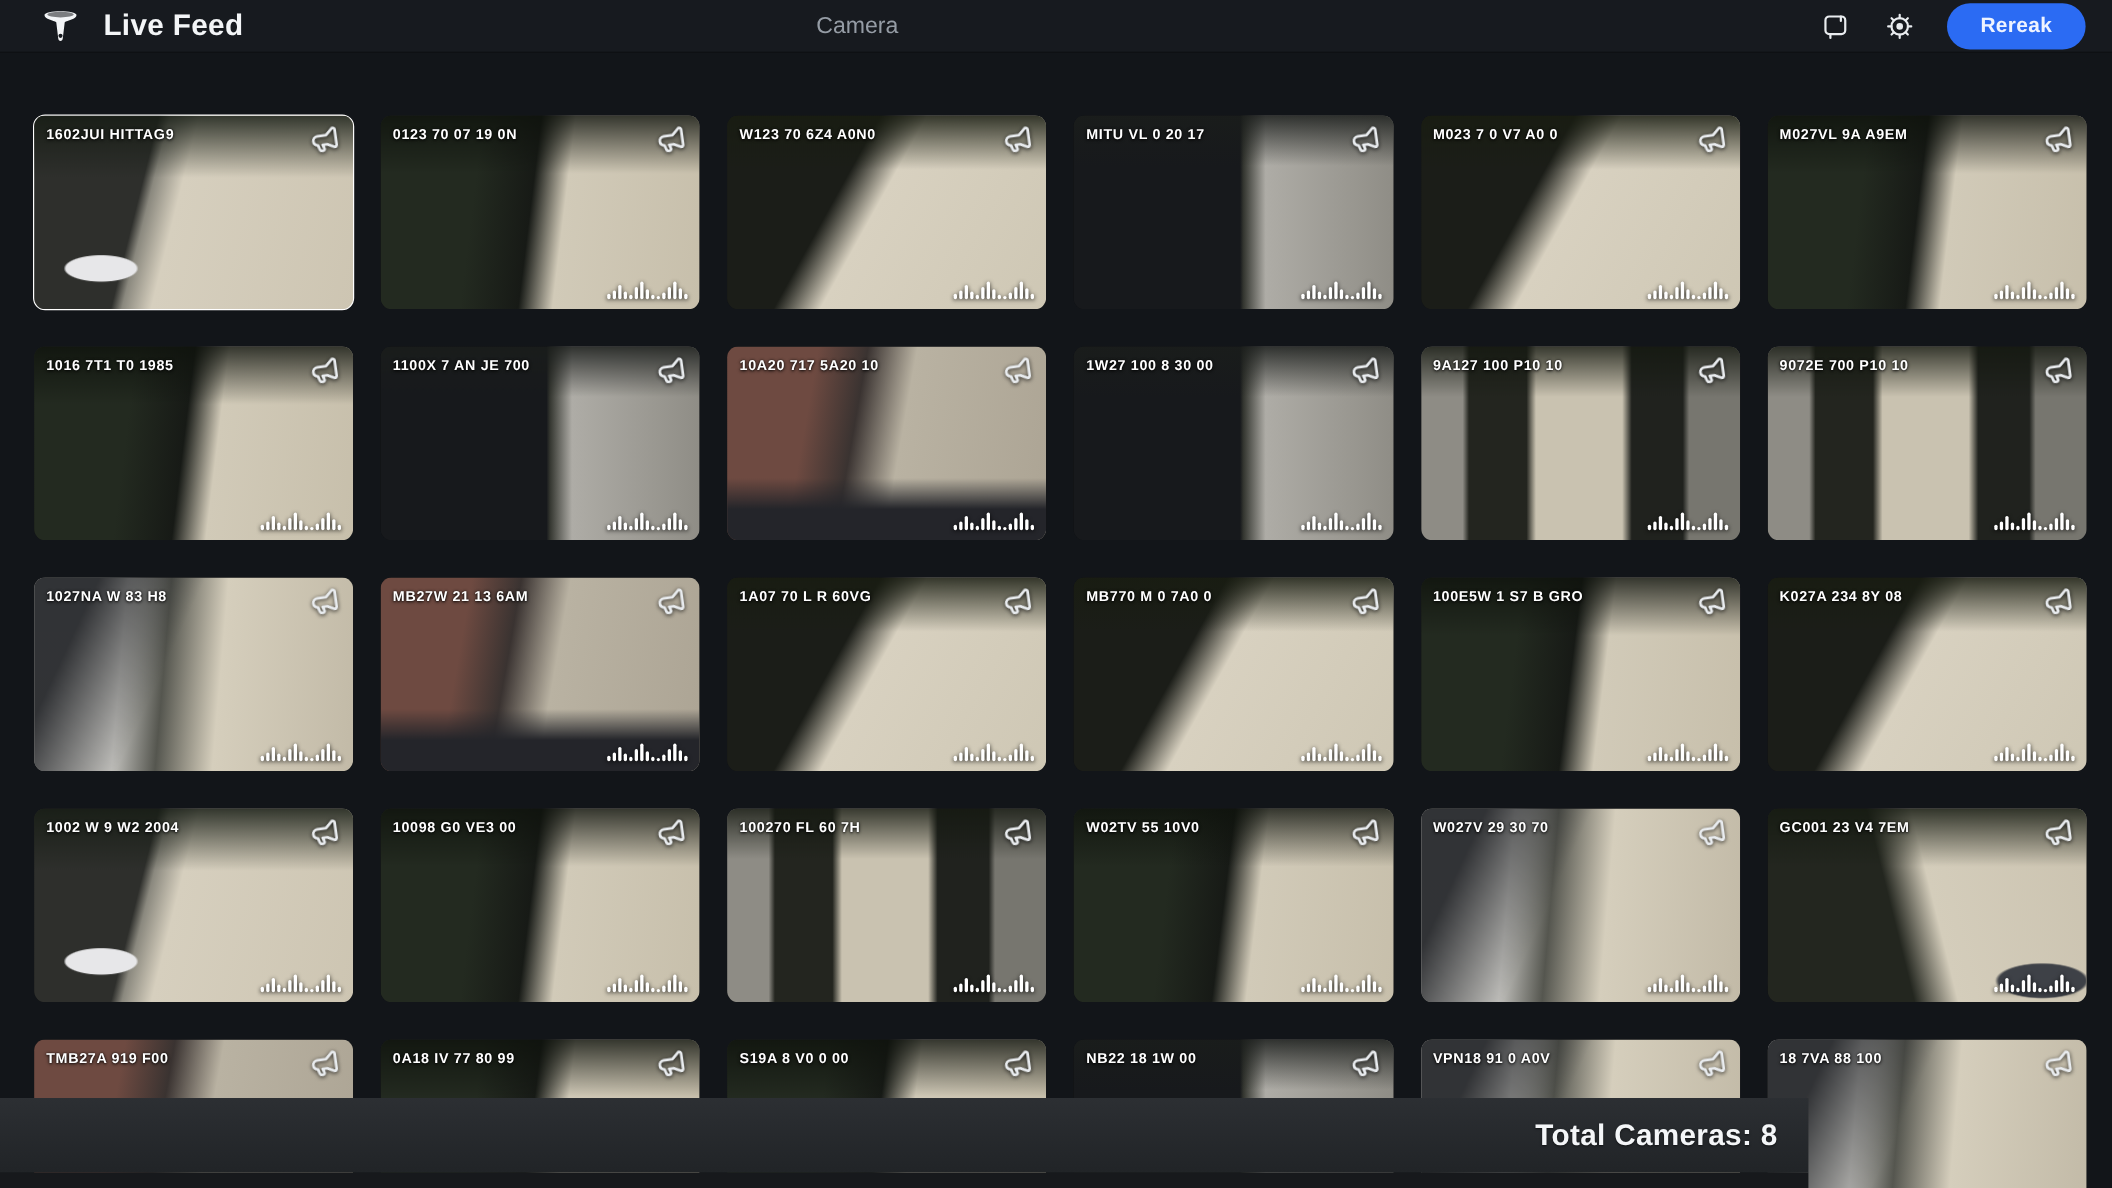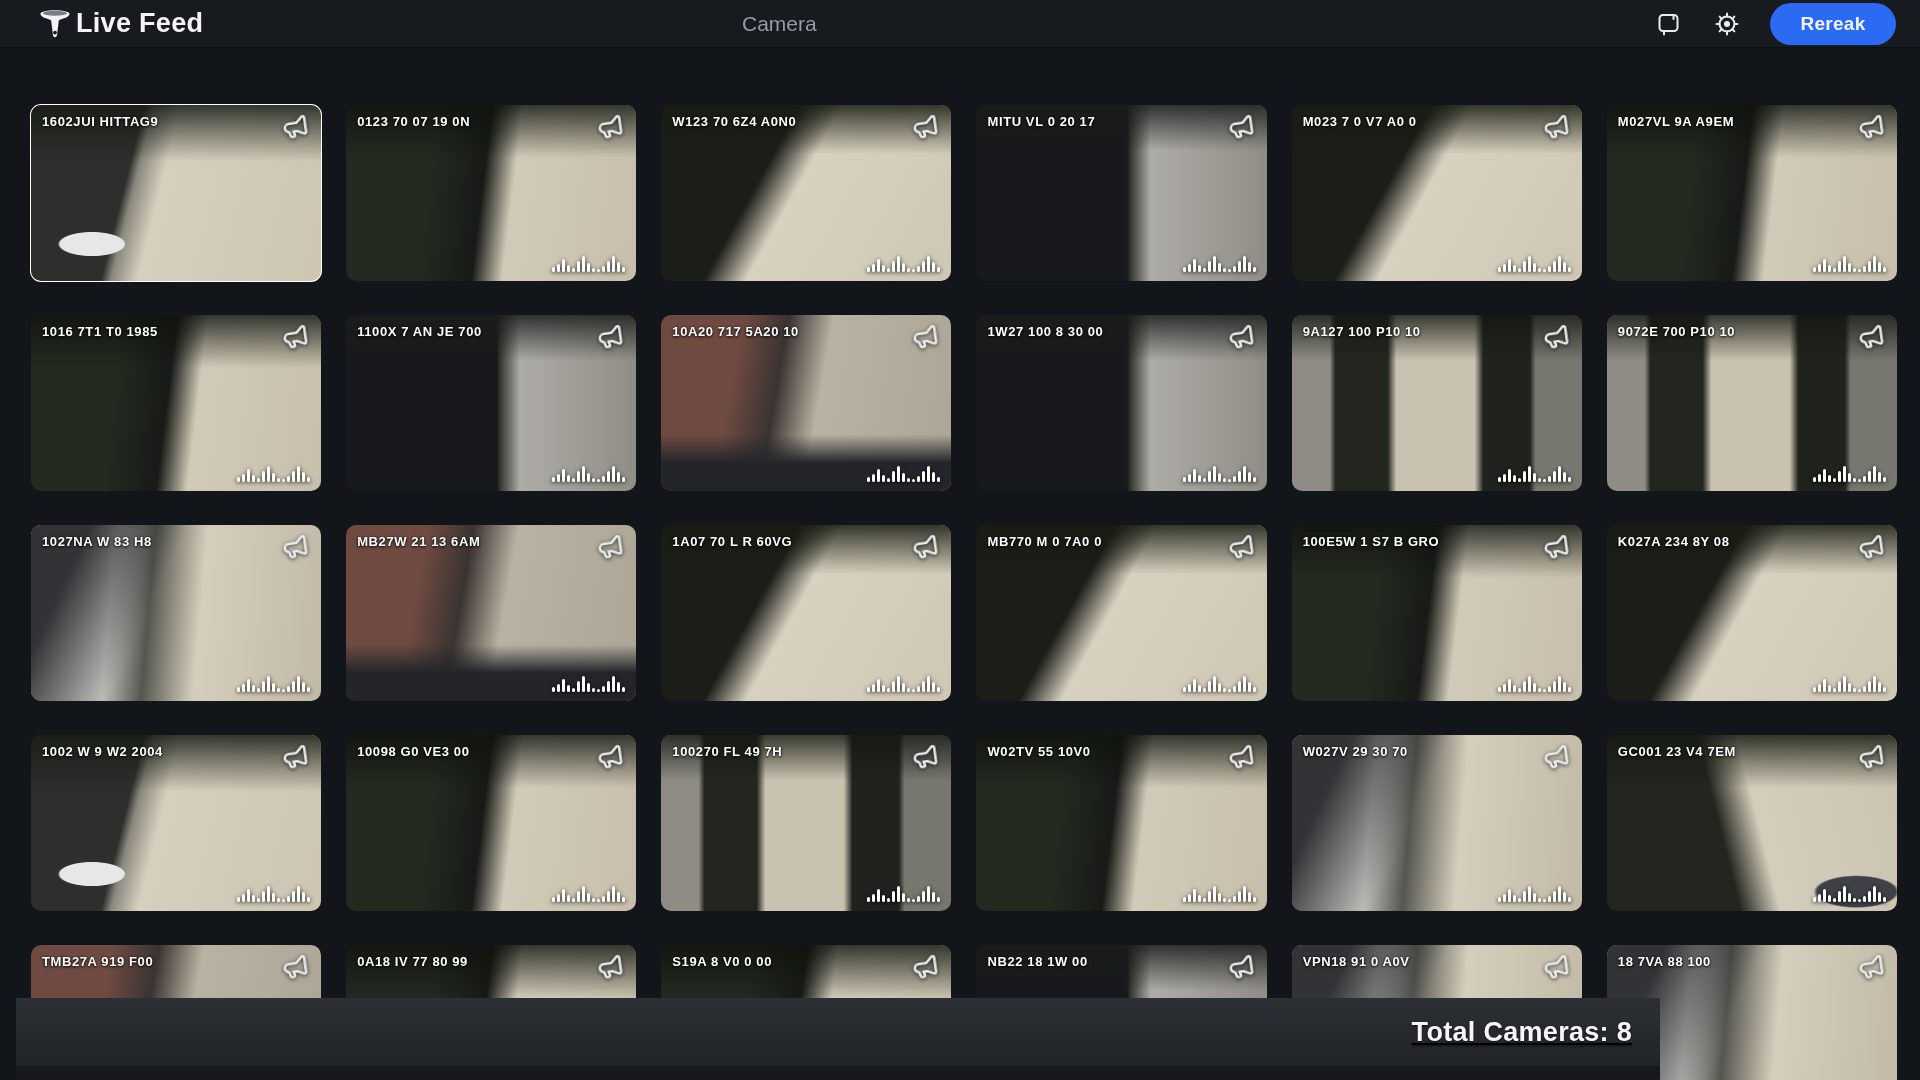--- a/index.html
+++ b/index.html
@@ -3,21 +3,21 @@
 <meta charset="utf-8">
 <style>
   * { margin:0; padding:0; box-sizing:border-box; }
   html,body { width:1920px; height:1080px; overflow:hidden; background:#121519;
               font-family:"Liberation Sans", sans-serif; }
 
   
   .header { position:relative; height:48px; background:#171a1f;
             display:flex; align-items:center; padding:0 24px 0 34px;
             border-bottom:1px solid #0d0f12; }
-  .hdr-left { display:flex; align-items:center; }
+  .hdr-left { display:flex; align-items:center; gap:18px; }
   .logo { width:42px; height:36px; display:block; }
   .app-title { color:#f3f5f7; font-size:27px; font-weight:700; letter-spacing:.3px; }
 
   .hdr-center { position:absolute; left:742px; top:0; height:48px;
                 display:flex; align-items:center; gap:20px; }
   .camera-label { color:#959ca5; font-size:21px; }
   .feed-select { width:335px; height:37px; background:#1c2026; border:1px solid #3a414a;
                  border-radius:8px; display:flex; align-items:center;
                  padding:0 14px; cursor:pointer; }
   .feed-select-value { color:#69727c; font-size:17px; flex:1; }
@@ -73,21 +73,21 @@
                 font-size:13px; font-weight:700; letter-spacing:.6px;
                 text-shadow:0 1px 3px rgba(0,0,0,.9), 0 0 2px rgba(0,0,0,.7); }
   .speaker { position:absolute; z-index:2; top:7px; right:9px; width:30px; height:30px;
              filter:drop-shadow(0 1px 2px rgba(0,0,0,.8)); transform:rotate(-8deg); }
   .waveform { position:absolute; z-index:2; bottom:9px; right:11px; display:flex;
               align-items:flex-end; gap:2px; height:18px;
               filter:drop-shadow(0 1px 2px rgba(0,0,0,.85)); }
   .waveform span { width:3px; background:#fff; border-radius:1.5px; display:block; }
 
   
-  .footer { position:fixed; left:16px; bottom:0; width:1644px; height:82px; z-index:5;text-decoration:underline; }
+  .footer { position:fixed; left:0; bottom:0; width:1644px; height:82px; z-index:5; }
   .footer-main { height:68px; background:linear-gradient(180deg,#2c2f33,#212427);
                  display:flex; align-items:center; justify-content:flex-end;
                  padding-right:28px; }
   .footer-strip { height:14px; background:#17191c; }
   .total-cameras { color:#f4f6f8; font-size:27px; font-weight:700; letter-spacing:.3px;
                    text-shadow:0 1px 2px rgba(0,0,0,.6); }
 
   svg .st { fill:none; stroke:#e9ecef; stroke-width:2; stroke-linecap:round; stroke-linejoin:round; }
 </style>
 </head>
@@ -594,21 +594,21 @@
         <span style="height: 3px;"></span>
         <span style="height: 6px;"></span>
         <span style="height: 11px;"></span>
         <span style="height: 16px;"></span>
         <span style="height: 10px;"></span>
         <span style="height: 5px;"></span>
       </span>
   </div>
 
   <div class="tile s-f">
-    <span class="tile-label">100270 FL 49 7H</span>
+    <span class="tile-label">100270 FL 60 7H</span>
     <svg class="speaker" viewBox="0 0 24 24">
       <path class="st" stroke-width="2.2" d="M16.8 4.2c.9-.45 1.9.2 1.9 1.2v11.2c0 1-.99 1.65-1.9 1.2l-5-2.5H8.6l.95 2.9c.2.65-.28 1.3-.95 1.3H7.3c-.45 0-.85-.28-1-.7l-1.15-3.5C3.4 14.8 2.2 13.5 2.2 12c0-1.85 1.55-3.3 3.4-3.3h6.2l5-4.5z"></path>
     </svg>
     <span class="waveform">
         <span style="height: 5px;"></span>
         <span style="height: 8px;"></span>
         <span style="height: 13px;"></span>
         <span style="height: 7px;"></span>
         <span style="height: 4px;"></span>
         <span style="height: 11px;"></span>

